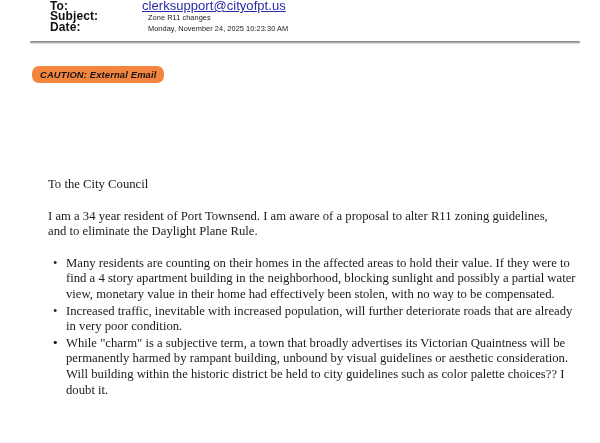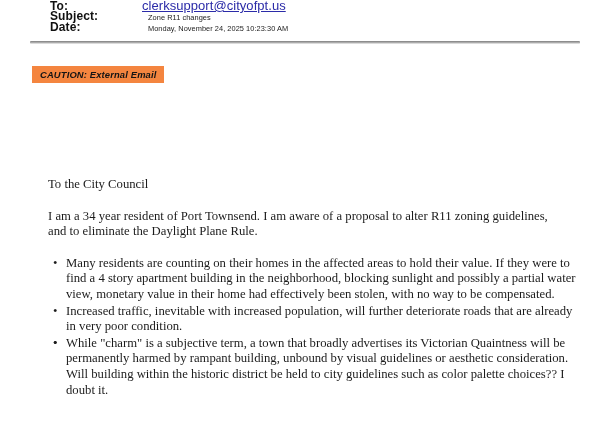--- a/index.html
+++ b/index.html
@@ -85,20 +85,21 @@
     padding: 0 7px 0 8px;
     background: #f4853f;
     color: #141414;
     font-family: "Liberation Sans", sans-serif;
     font-weight: bold;
     font-style: italic;
     font-size: 9.4px;
     letter-spacing: 0.15px;
     white-space: nowrap;
     box-sizing: border-box;
+    border-radius: 7px;
   }
 
   
   .body {
     position: absolute;
     left: 32px;
     top: 161px;
     width: 552px;
     font-family: "Liberation Serif", serif;
     font-size: 12.7px;

